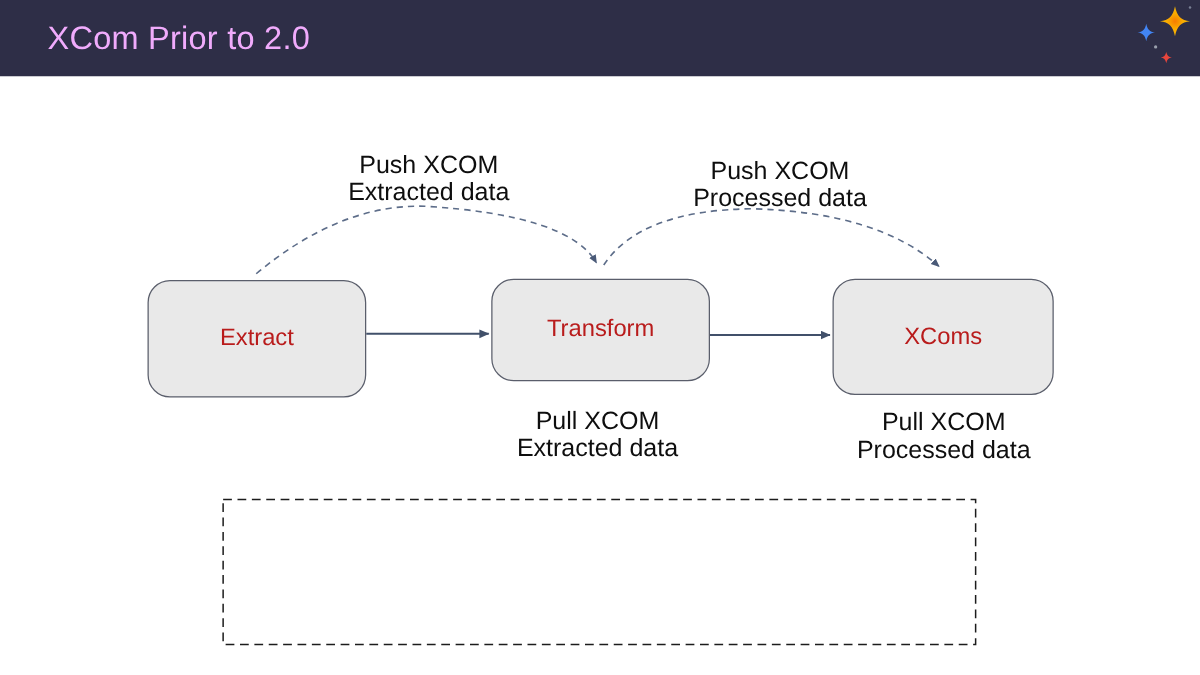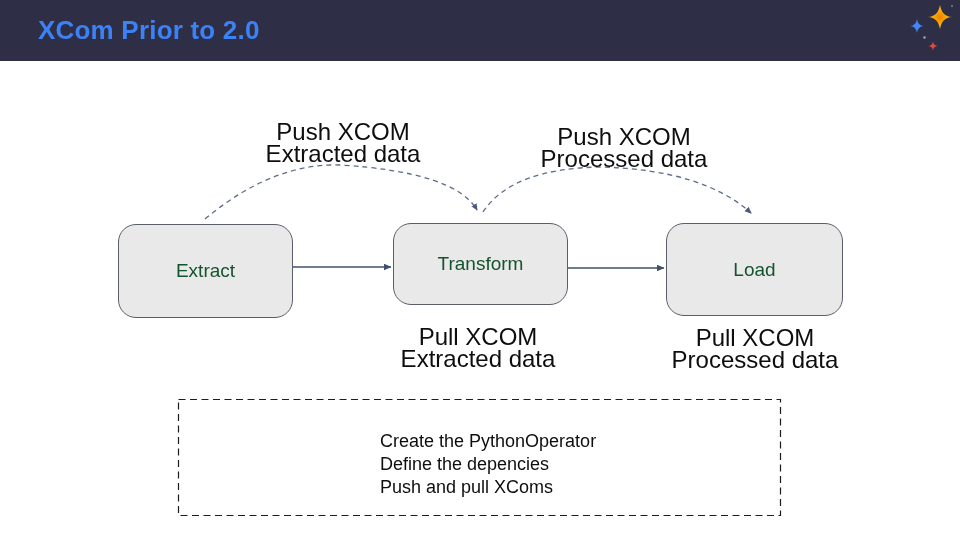--- a/index.html
+++ b/index.html
@@ -4,38 +4,38 @@
 <style>
   html,body{margin:0;padding:0;background:#ffffff;}
   .slide{
     position:relative;width:960px;height:540px;overflow:hidden;background:#ffffff;
     font-family:"Liberation Sans","DejaVu Sans",sans-serif;color:#0e0e0e;
   }
   
   .topbar{position:absolute;left:0;top:0;width:960px;height:61px;background:#2e2e47;}
   .title{
     position:absolute;left:38px;top:0;height:61px;margin:0;display:flex;align-items:center;
-    font-size:26px;font-weight:bold;color:#3b82f6;letter-spacing:.2px;
+    font-size:26px;font-weight:normal;color:#f0abfc;letter-spacing:.2px;
   }
   .sparkles{position:absolute;right:0;top:0;}
   
   .node{
     position:absolute;background:#e9e9e9;border:1.5px solid #5a5e6b;border-radius:18px;
     box-sizing:border-box;display:flex;align-items:center;justify-content:center;
-    font-size:19px;color:#14532d;
+    font-size:19px;color:#b91c1c;
   }
   .node-extract{left:118px;top:224px;width:175px;height:94px;}
   .node-transform{left:393px;top:223px;width:175px;height:82px;}
   .node-load{left:666px;top:223px;width:177px;height:93px;}
   
   .overlay{position:absolute;left:0;top:0;width:960px;height:540px;pointer-events:none;}
   
   .anno{
     position:absolute;transform:translateX(-50%);text-align:center;
-    font-size:24px;line-height:22px;white-space:nowrap;color:#0e0e0e;
+    font-size:20px;line-height:22px;white-space:nowrap;color:#0e0e0e;
   }
   .anno-push-extracted{left:343px;top:121px;}
   .anno-push-processed{left:624px;top:126px;}
   .anno-pull-extracted{left:478px;top:326px;}
   .anno-pull-processed{left:755px;top:327px;}
   
   .code-intro{position:absolute;left:187px;top:406px;font-size:18px;}
   .code-items{position:absolute;left:380px;top:430px;font-size:18px;line-height:23px;}
 </style>
 </head>
@@ -80,39 +80,34 @@
     <rect x="178.5" y="399.5" width="602" height="116" stroke="#1c1c1c" stroke-width="1.2" stroke-dasharray="7,4.5" fill="none"></rect>
   </svg>
 
   <div class="node node-extract">
     <span>Extract</span>
   </div>
   <div class="node node-transform">
     <span>Transform</span>
   </div>
   <div class="node node-load">
-    <span>Load</span>
+    <span>XComs</span>
   </div>
 
   <div class="anno anno-push-extracted">
     <div>Push XCOM</div>
     <div>Extracted data</div>
   </div>
   <div class="anno anno-push-processed">
     <div>Push XCOM</div>
     <div>Processed data</div>
   </div>
   <div class="anno anno-pull-extracted">
     <div>Pull XCOM</div>
     <div>Extracted data</div>
   </div>
   <div class="anno anno-pull-processed">
     <div>Pull XCOM</div>
     <div>Processed data</div>
   </div>
 
-  <div class="code-items">
-    <div>Create the PythonOperator</div>
-    <div>Define the depencies</div>
-    <div>Push and pull XComs</div>
-  </div>
 
 </div>
 
 </body></html>

